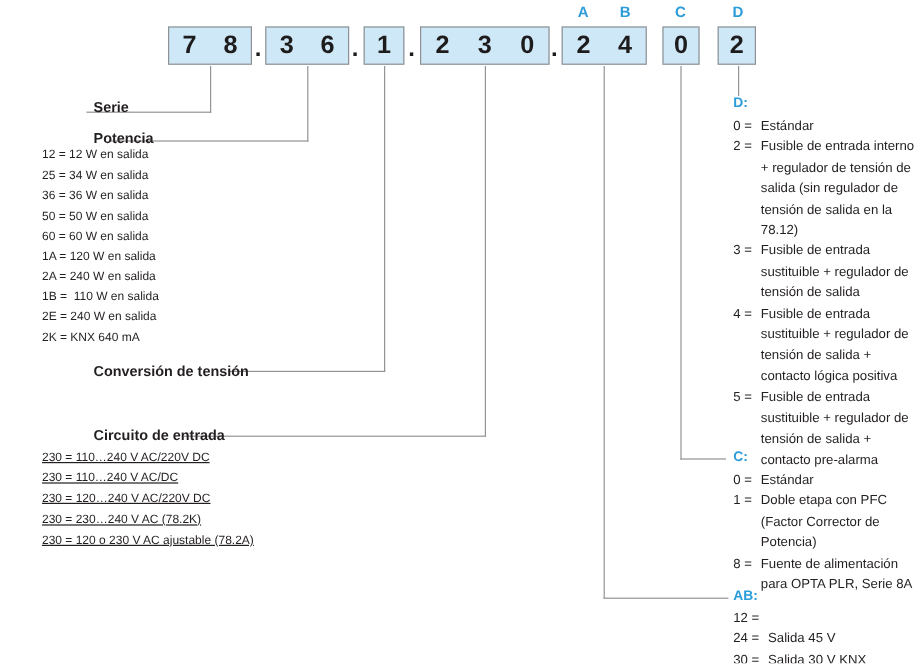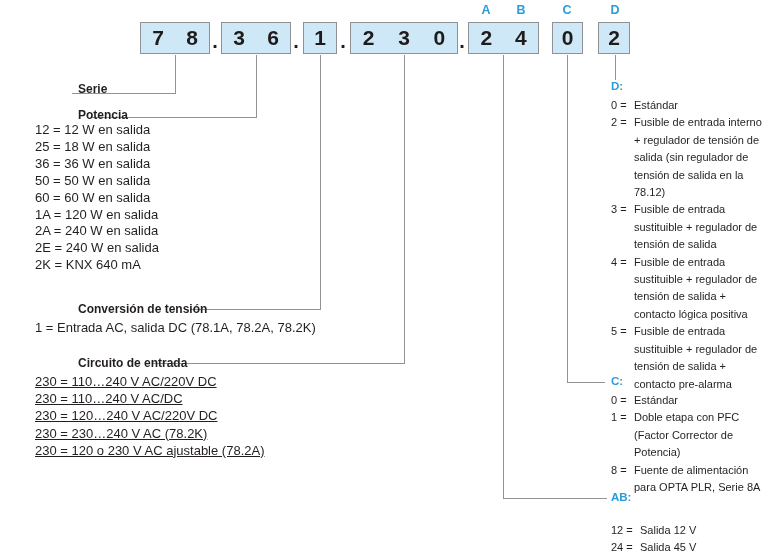--- a/index.html
+++ b/index.html
@@ -29,21 +29,21 @@
   }
   
   .vline,.hline{position:absolute;background:#919396;}
   .vline{width:1px;}
   .hline{height:1px;}
   
   .sec-title{
     position:absolute;left:35px;
     font-size:12px;font-weight:700;white-space:pre;margin-left:43px;
   }
-  .llist{position:absolute;left:35px;font-size:13px;}
+  .llist{position:absolute;left:35px;font-size:10px;}
   .llist .li{white-space:pre;}
   .lh169 .li{line-height:16.9px;}
   .lh175 .li{line-height:17.5px;}
   .lh172 .li{line-height:17.2px;text-decoration:underline;}
   
   .rblock{position:absolute;font-size:11px;}
   .rtitle{
     font-size:11.5px;font-weight:700;color:#2b9cd8;
     margin-bottom:5px;white-space:pre;
   }
@@ -111,33 +111,33 @@
   <div class="vline" style="left:567px;top:55px;height:328px;"></div>
   <div class="hline" style="left:567px;top:382px;width:38px;"></div>
 
   <div class="vline" style="left:615px;top:55px;height:25px;"></div>
 
   <div class="sec-title" style="top:82px;">Serie</div>
 
   <div class="sec-title" style="top:108px;">Potencia</div>
   <div class="llist lh169" style="top:122px;">
     <div class="li">12 = 12 W en salida</div>
-    <div class="li">25 = 18 W en salida</div>
+    <div class="li">25 = 34 W en salida</div>
     <div class="li">36 = 36 W en salida</div>
     <div class="li">50 = 50 W en salida</div>
     <div class="li">60 = 60 W en salida</div>
     <div class="li">1A = 120 W en salida</div>
     <div class="li">2A = 240 W en salida</div>
+    <div class="li">1B =  110 W en salida</div>
     <div class="li">2E = 240 W en salida</div>
     <div class="li">2K = KNX 640 mA</div>
   </div>
 
   <div class="sec-title" style="top:302px;">Conversión de tensión</div>
   <div class="llist lh175" style="top:319px;">
-    <div class="li">1 = Entrada AC, salida DC (78.1A, 78.2A, 78.2K)</div>
   </div>
 
   <div class="sec-title" style="top:356px;">Circuito de entrada</div>
   <div class="llist lh172" style="top:373px;">
     <div class="li">230 = 110…240 V AC/220V DC</div>
     <div class="li">230 = 110…240 V AC/DC</div>
     <div class="li">230 = 120…240 V AC/220V DC</div>
     <div class="li">230 = 230…240 V AC (78.2K)</div>
     <div class="li">230 = 120 o 230 V AC ajustable (78.2A)</div>
   </div>
@@ -176,24 +176,23 @@
       <span class="rcode">1 =</span>
       <span class="rdesc">Doble etapa con PFC (Factor Corrector de Potencia)</span>
     </div>
     <div class="ritem">
       <span class="rcode">8 =</span>
       <span class="rdesc">Fuente de alimentación para OPTA PLR, Serie 8A</span>
     </div>
   </div>
 
   <div class="rblock" style="left:611px;top:491px;width:158px;">
-    <div class="rtitle" style="margin-bottom:19px;">AB:</div>
+    <div class="rtitle" style="margin-bottom:4px;">AB:</div>
     <div class="ritem">
       <span class="rcode wide">12 =</span>
-      <span class="rdesc">Salida 12 V</span>
     </div>
     <div class="ritem">
       <span class="rcode wide">24 =</span>
       <span class="rdesc">Salida 45 V</span>
     </div>
     <div class="ritem">
       <span class="rcode wide">30 =</span>
       <span class="rdesc">Salida 30 V KNX</span>
     </div>
   </div>

